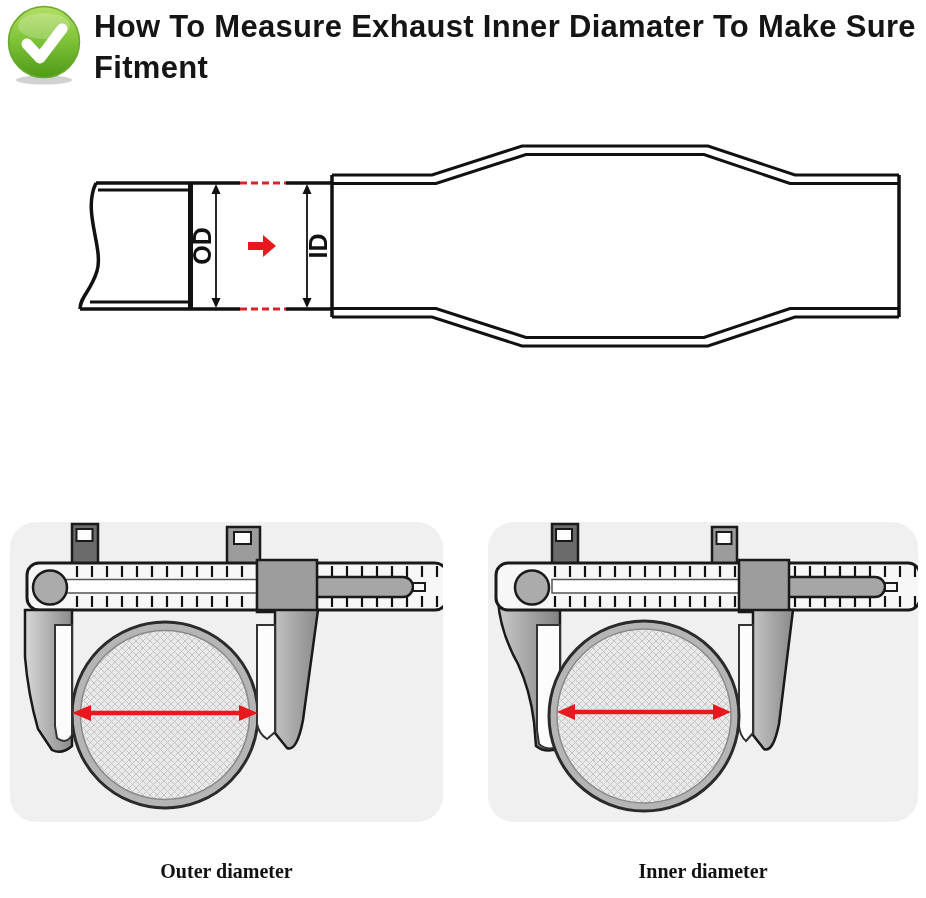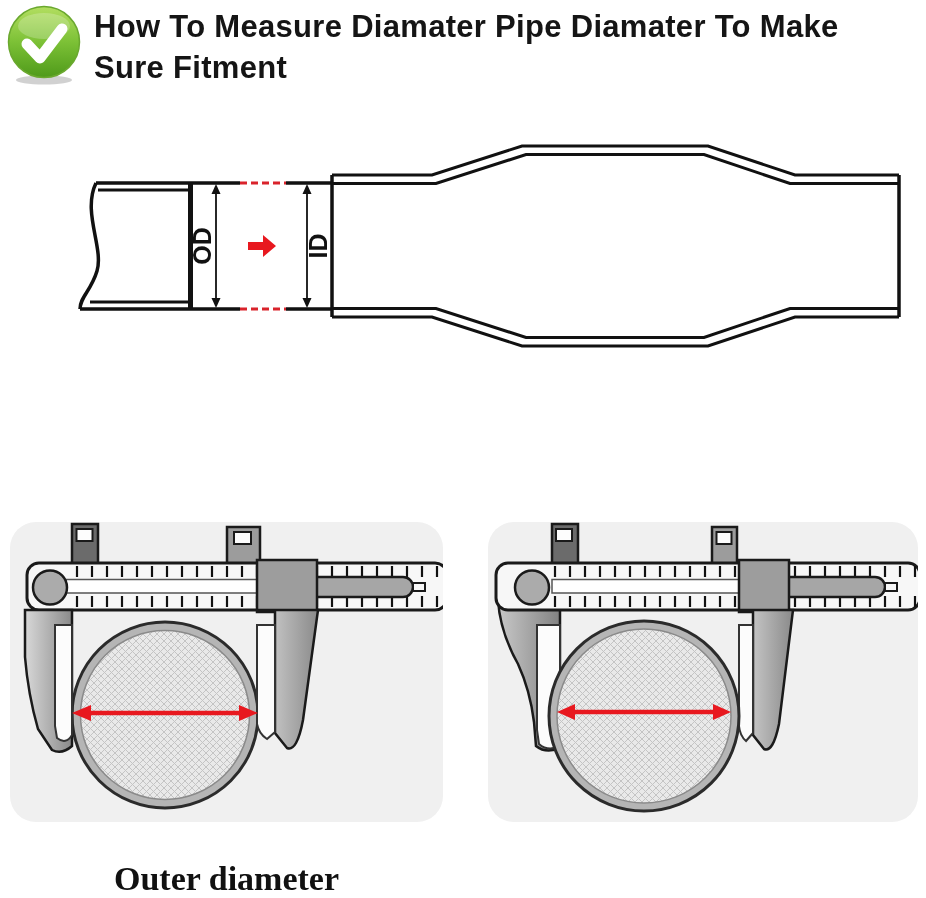--- a/index.html
+++ b/index.html
@@ -4,21 +4,21 @@
 <style>
   html,body{margin:0;padding:0;background:#fff;}
   .page{position:relative;width:926px;height:898px;background:#ffffff;overflow:hidden;
         font-family:"Liberation Sans",sans-serif;}
   .abs{position:absolute;}
   .title{left:94px;top:7px;width:822px;font-size:31px;font-weight:700;color:#151515;
          line-height:1.32;letter-spacing:0.3px;}
   .equation{left:16px;top:406px;font-family:"Liberation Serif",serif;font-weight:700;
             font-size:29px;color:#111;}
   .caption{top:860px;text-align:center;font-family:"Liberation Serif",serif;
-           font-weight:700;font-size:34px;color:#111;}
+           font-weight:700;font-size:20px;color:#111;}
   .cap-outer{left:10px;width:433px;}
   .cap-inner{left:488px;width:430px;}
   svg text.dimlabel{font-family:"Liberation Sans",sans-serif;font-weight:700;
                     font-size:25px;fill:#111;}
 </style>
 </head>
 <body>
 
 <div class="page">
 
@@ -28,21 +28,21 @@
         <stop offset="0" stop-color="#b3de60"></stop>
         <stop offset="0.5" stop-color="#7cc136"></stop>
         <stop offset="1" stop-color="#4f9a1a"></stop>
       </linearGradient>
     </defs>
     <ellipse cx="41" cy="78" rx="28" ry="4.5" fill="rgba(0,0,0,0.18)"></ellipse>
     <circle cx="41" cy="40" r="35.5" fill="url(#greenGrad)" stroke="#6aa82e" stroke-width="1.5"></circle>
     <ellipse cx="41" cy="24" rx="26" ry="13" fill="#ffffff" opacity="0.22"></ellipse>
     <path d="M24,42 L37,56 L59,27" fill="none" stroke="#ffffff" stroke-width="11" stroke-linecap="round" stroke-linejoin="round"></path>
   </svg>
-  <div class="abs title">How To Measure Diamater Pipe Diamater To Make Sure Fitment</div>
+  <div class="abs title">How To Measure Exhaust Inner Diamater To Make Sure Fitment</div>
 
   <svg class="abs" style="left:0;top:0" width="926" height="400" viewBox="0 0 926 400">
     <g stroke="#111" fill="none">
 
       <path d="M96,183 C82,212 104,248 97,271 C91,291 80,297 80,309" stroke-width="3.5"></path>
 
       <path d="M96,183 H240 M286,183 H332" stroke-width="3.5"></path>
       <path d="M80,309 H240 M286,309 H332" stroke-width="3.5"></path>
 
       <path d="M98,190 H188" stroke-width="3"></path>
@@ -195,14 +195,15 @@
     </g>
 
     <g fill="#e8181f">
       <line x1="82" y1="190" x2="230" y2="190" stroke="#e8181f" stroke-width="4.5"></line>
       <polygon points="69,190 87,182 87,198"></polygon>
       <polygon points="243,190 225,182 225,198"></polygon>
     </g>
   </svg>
 
   <div class="abs caption cap-outer">Outer diameter</div>
+  <div class="abs caption cap-inner">Inner diameter</div>
 
 </div>
 
 </body></html>

